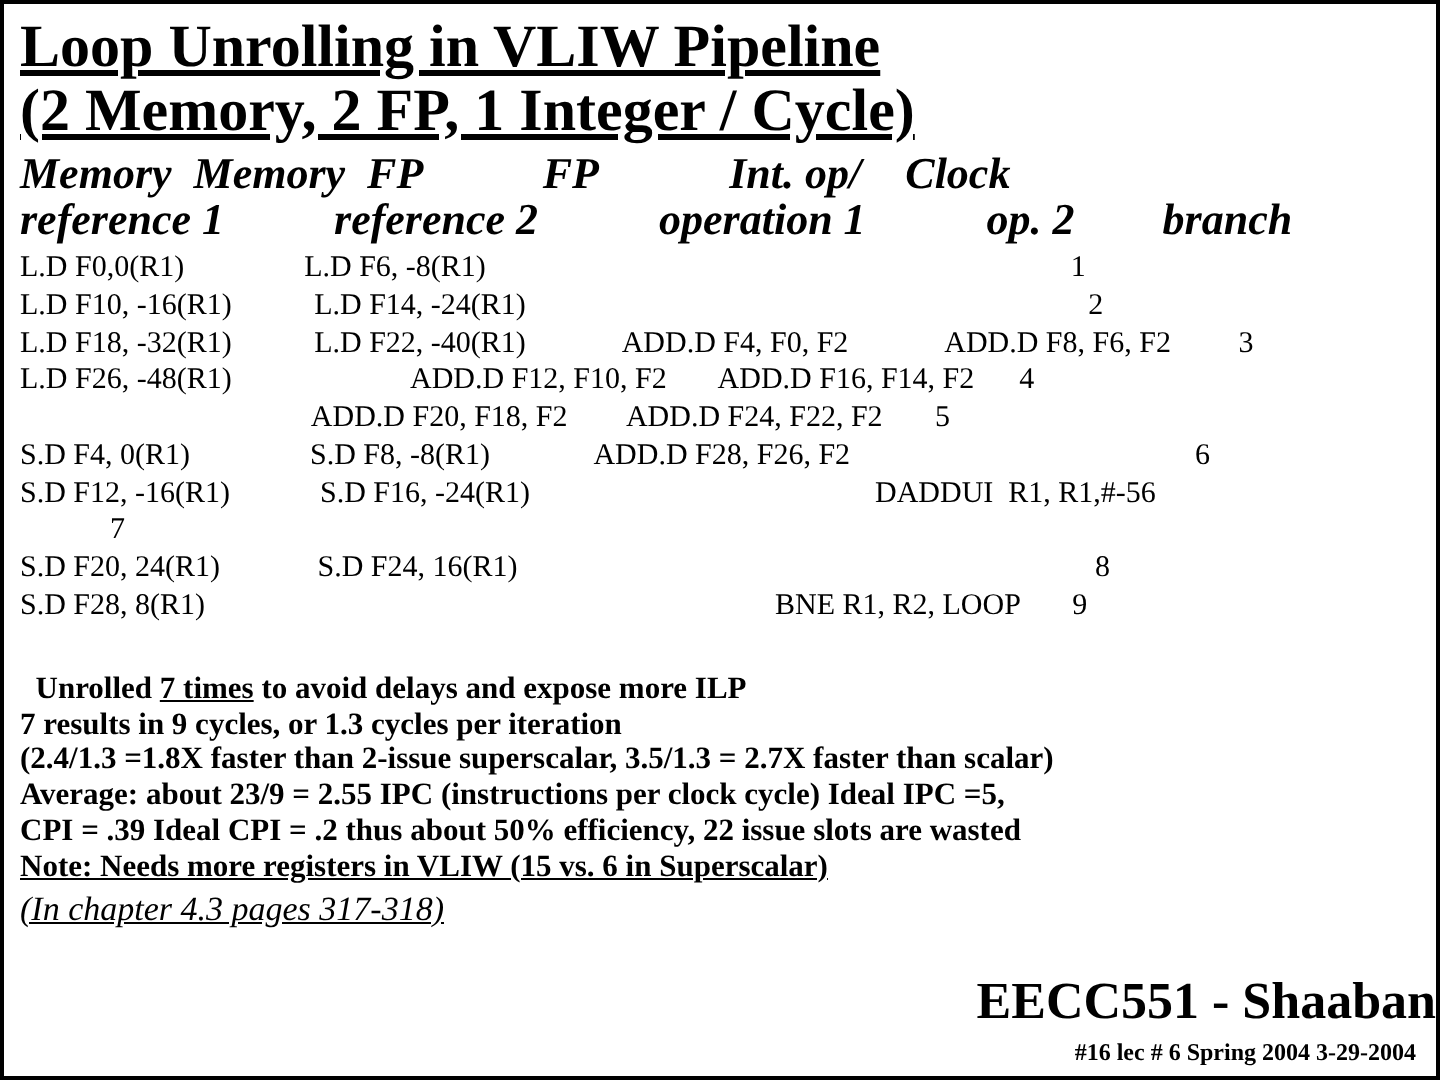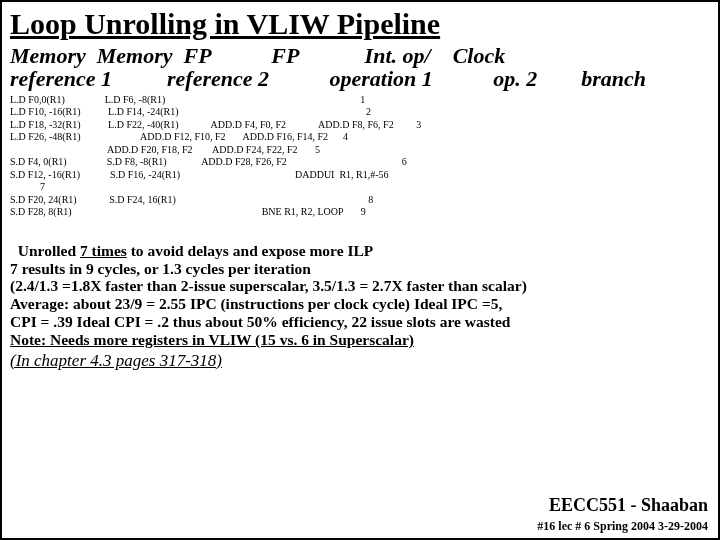--- a/index.html
+++ b/index.html
@@ -30,37 +30,37 @@
   }
   .headers {
     font-size: 22px;
     font-weight: bold;
     font-style: italic;
     white-space: pre;
     margin-top: 4px;
     line-height: 1.05;
   }
   .body {
-    font-size: 10px;
+    font-size: 15px;
     line-height: 1.25;
     white-space: pre;
     margin-top: 4px;
   }
   .notes {
     font-size: 15.5px;
     line-height: 1.15;
     margin-top: 23px;
   }
   .u { text-decoration: underline; }
   .footer-right {
     position: absolute;
-    right: 10px;
+    right: 0;
     bottom: 22px;
     font-family: "Times New Roman", Times, serif;
-    font-size: 18px;
+    font-size: 26px;
     font-weight: bold;
   }
   .footer-sub {
     position: absolute;
     right: 10px;
     bottom: 4px;
     font-size: 12px;
     font-weight: bold;
     margin-top: 44px;
   }
@@ -71,20 +71,21 @@
     font-style: italic;
   }
 </style>
 </head>
 <body>
 
 <div class="slide">
 
   <div class="title">
     <span>Loop Unrolling in VLIW Pipeline</span><br>
+    <span>(2 Memory, 2 FP, 1 Integer / Cycle)</span>
   </div>
 
   <div class="headers"><span>Memory  Memory  FP           FP            Int. op/    Clock</span>
 <span>reference 1          reference 2           operation 1           op. 2        branch</span></div>
 
   <div class="body"><span>L.D F0,0(R1)                L.D F6, -8(R1)                                                                              1</span>
 <span>L.D F10, -16(R1)           L.D F14, -24(R1)                                                                           2</span>
 <span>L.D F18, -32(R1)           L.D F22, -40(R1)             ADD.D F4, F0, F2             ADD.D F8, F6, F2         3</span>
 <span>L.D F26, -48(R1)                        ADD.D F12, F10, F2       ADD.D F16, F14, F2      4</span>
 <span>                                       ADD.D F20, F18, F2        ADD.D F24, F22, F2       5</span>

